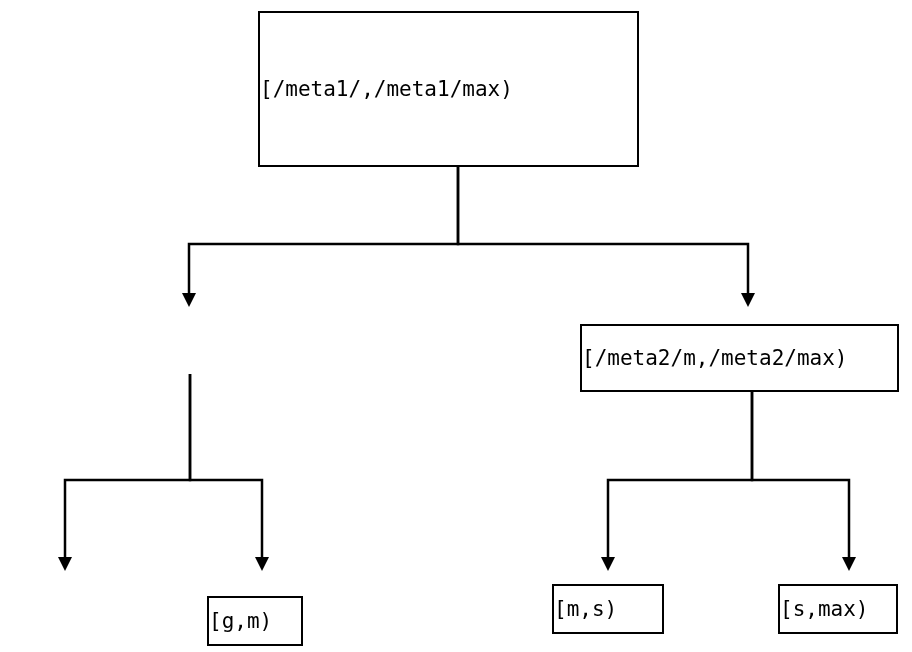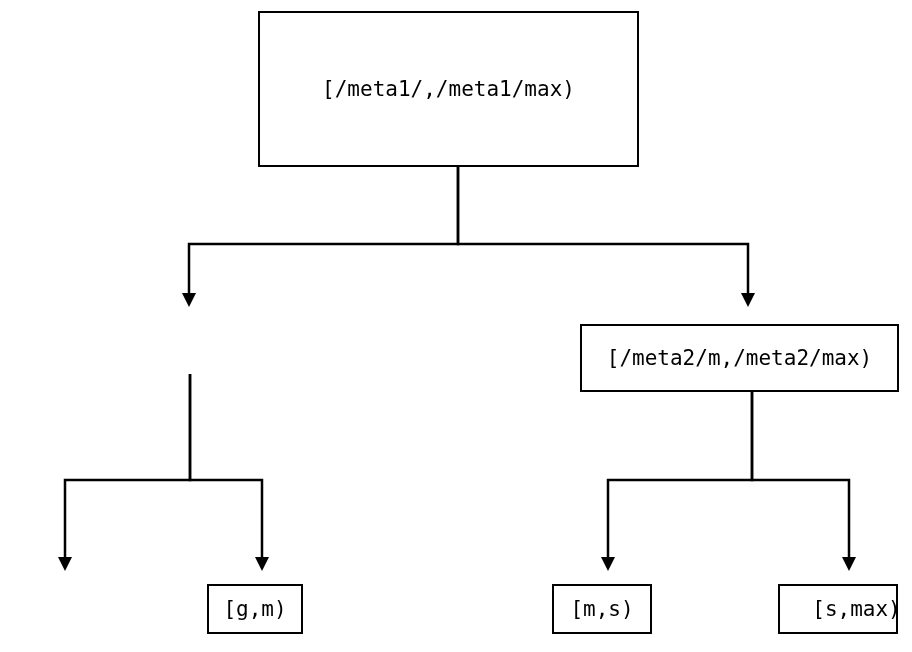--- a/index.html
+++ b/index.html
@@ -26,21 +26,21 @@
     height: 652px;
     pointer-events: none;
   }
   .node-box {
     position: absolute;
     box-sizing: border-box;
     border: 2px solid #000000;
     background: #ffffff;
     display: flex;
     align-items: center;
-    justify-content: center;
+    justify-content: flex-start;
     text-align: center;
   }
   .node-label {
     font-family: "DejaVu Sans Mono", "Liberation Mono", monospace;
     font-size: 21px;
     line-height: 1;
     color: #000000;
     letter-spacing: 0px;
     white-space: pre;
   }
@@ -86,25 +86,25 @@
   <div class="node-box node-root" style="left:258px; top:11px; width:381px; height:156px;">
     <span class="node-label">[/meta1/,/meta1/max)</span>
   </div>
 
 
   <div class="node-box node-mid" style="left:580px; top:324px; width:319px; height:68px;">
     <span class="node-label">[/meta2/m,/meta2/max)</span>
   </div>
 
 
-  <div class="node-box node-leaf" style="left:207px; top:584px; width:96px; height:50px;">
+  <div class="node-box node-leaf" style="left:207px; top:596px; width:96px; height:50px;">
     <span class="node-label">[g,m)</span>
   </div>
 
-  <div class="node-box node-leaf" style="left:552px; top:584px; width:100px; height:50px;">
+  <div class="node-box node-leaf" style="left:552px; top:584px; width:112px; height:50px;">
     <span class="node-label">[m,s)</span>
   </div>
 
-  <div class="node-box node-leaf" style="left:778px; top:584px; width:120px; height:50px;padding-left:37px;">
+  <div class="node-box node-leaf" style="left:778px; top:584px; width:120px; height:50px;">
     <span class="node-label">[s,max)</span>
   </div>
 
 </div>
 
 </body></html>

